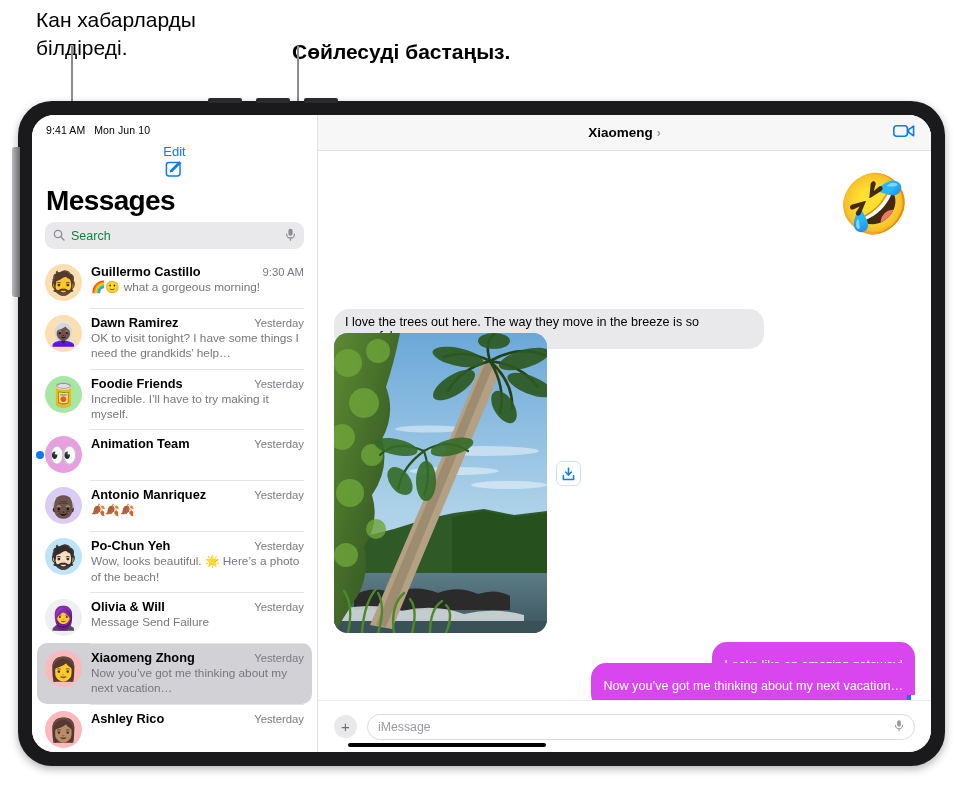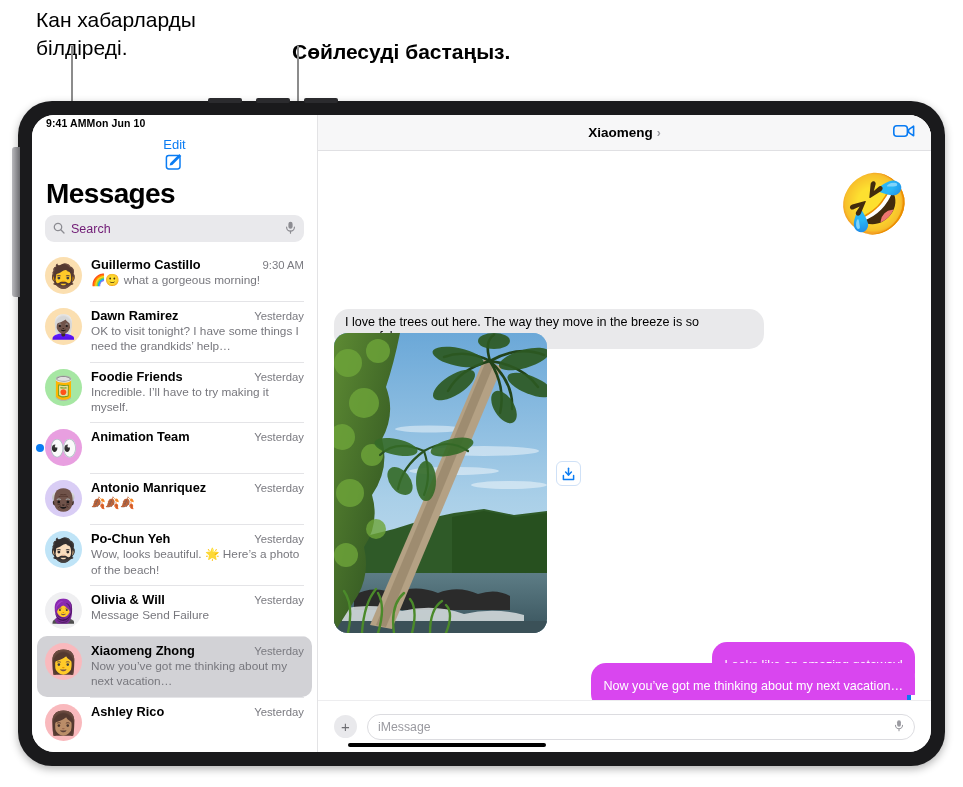--- a/index.html
+++ b/index.html
@@ -70,23 +70,23 @@
   .sidebar {
     width: 286px;
     flex: 0 0 286px;
     background: #ffffff;
     border-right: 1px solid #e3e3e5;
     position: relative;
     display: flex;
     flex-direction: column;
   }
   .statusbar-left {
-    display: flex; align-items: center; 
-    padding: 2px 0 0 14px;
-    font-size: 10.5px; font-weight: bold; color: #000;
+    display: flex; align-items: center; gap: 9px;
+    padding: 9px 0 0 14px;
+    font-size: 10.5px; font-weight: normal; color: #000;
     letter-spacing: .1px;
   }
   .sb-row {
     display: flex; align-items: center; justify-content: space-between;
     padding: 8px 14px 0 14px;
     flex-direction: column;
   }
   .edit-link { color: #0a7cf3; font-size: 13px; cursor: pointer; }
   .compose-icon { width: 19px; height: 19px; }
   .title-messages {
@@ -94,21 +94,21 @@
     font-size: 28px; font-weight: bold; letter-spacing: -.6px; color: #000;
   }
   .search-wrap { padding: 0 13px 8px 13px; }
   .searchbar {
     display: flex; align-items: center; gap: 6px;
     background: #e9e9ec;
     border-radius: 9px;
     height: 27px;
     padding: 0 8px;
   }
-  .search-placeholder { flex: 1; font-size: 12.5px; color: #701a75; }
+  .search-placeholder { flex: 1; font-size: 12.5px; color: #15803d; }
 
   .conv-list { flex: 1; overflow: hidden; padding: 0 5px; }
   .conv-row {
     position: relative;
     display: flex;
     gap: 9px;
     padding: 7px 8px 7px 8px;
     border-radius: 10px;
     cursor: pointer;
   }

